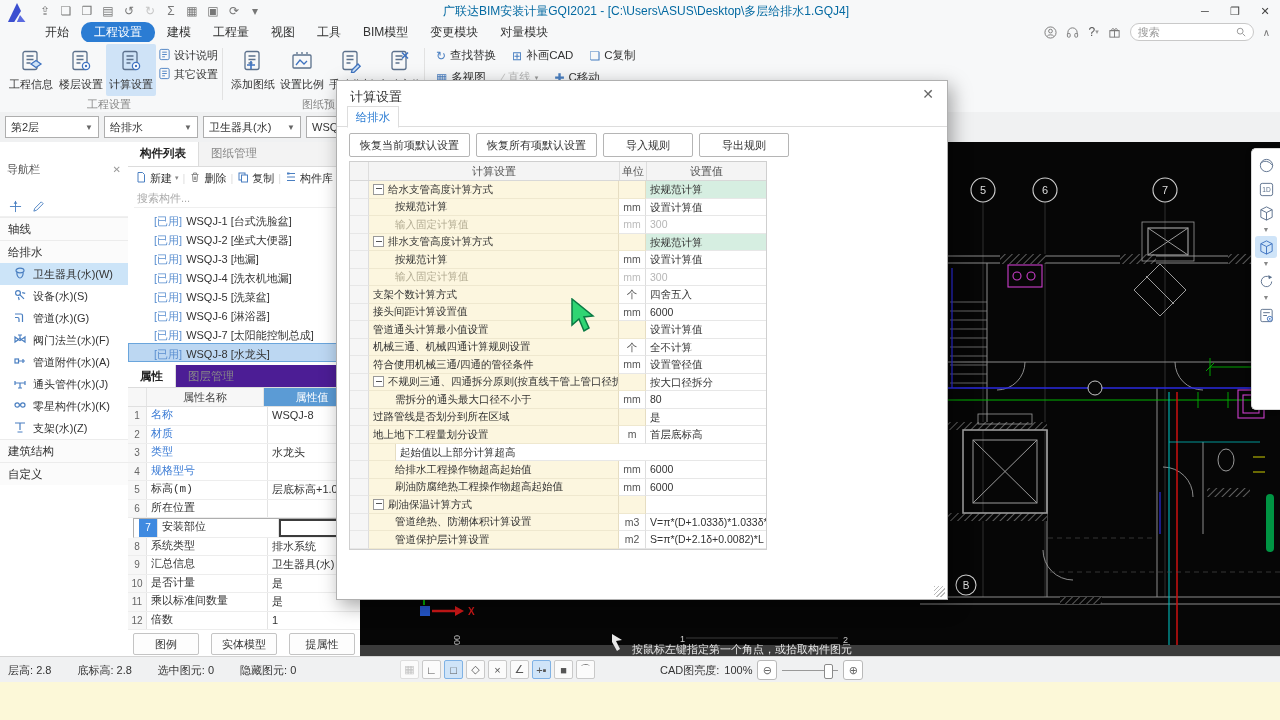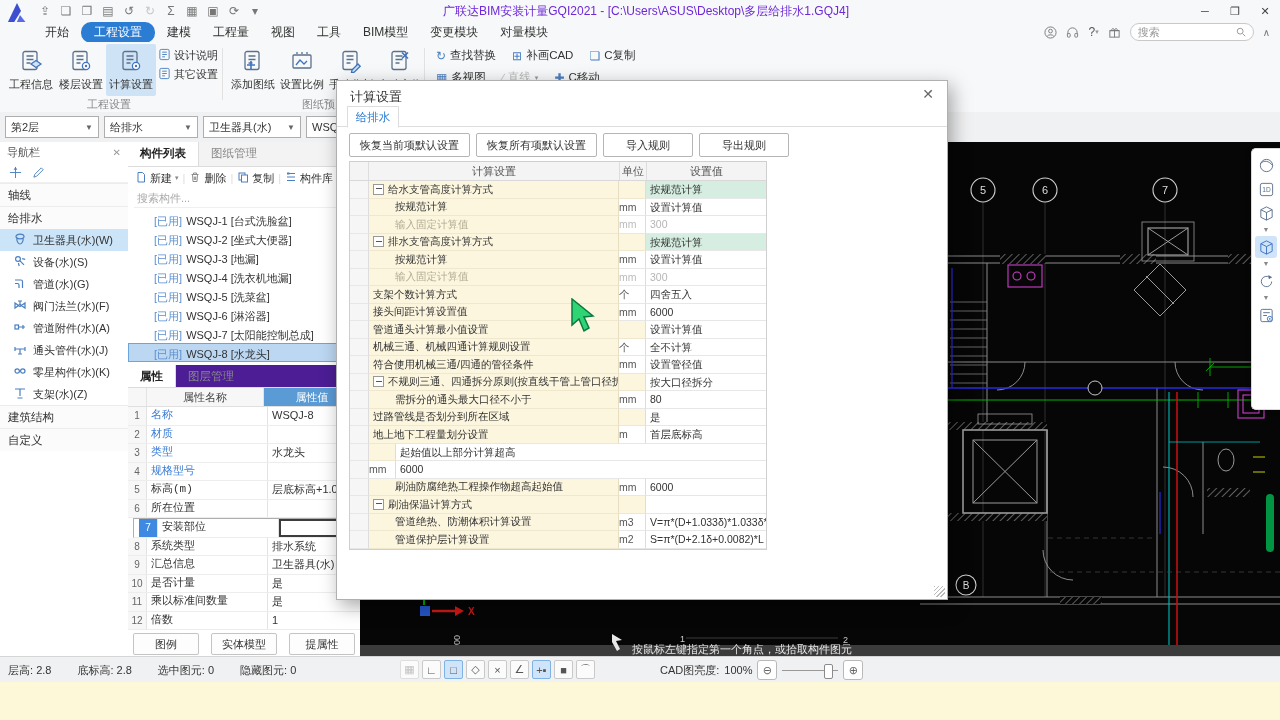--- a/index.html
+++ b/index.html
@@ -4,21 +4,21 @@
 <style>
   html,body{margin:0;padding:0;background:#222;}
   #app{position:relative;width:1280px;height:720px;background:#fff;overflow:hidden;
        font-family:"Liberation Sans",sans-serif;font-size:12px;color:#333;}
   
   .titlebar{position:absolute;left:0;top:0;width:1280px;height:22px;background:#f7f8f9;display:flex;align-items:center;}
   .logo{position:absolute;left:4px;top:1px;width:26px;height:26px;}
   .qat{margin-left:38px;display:flex;gap:7px;color:#777;font-size:12px;align-items:center;}
   .qi{min-width:14px;text-align:center;line-height:18px;}
   .qi.disabled{color:#c6c6c6;}
-  .win-title{position:absolute;left:252px;right:240px;text-align:center;font-size:12px;color:#6d28d9;white-space:nowrap;overflow:hidden;}
+  .win-title{position:absolute;left:252px;right:240px;text-align:center;font-size:12px;color:#0369a1;white-space:nowrap;overflow:hidden;}
   .wincontrols{margin-left:auto;display:flex;}
   .wc{width:30px;height:20px;line-height:20px;text-align:center;color:#444;font-size:11px;}
   
   .menubar{position:absolute;left:0;top:22px;width:1280px;height:20px;background:#f7f8f9;display:flex;align-items:center;}
   .mtabs{margin-left:34px;display:flex;align-items:center;}
   .mtab{padding:1px 10px;margin:0 1px;font-size:12px;color:#333;white-space:nowrap;}
   .mtab.active{background:#2b7cd3;color:#fff;border-radius:10px;padding:2px 13px;}
   .menubar-right{margin-left:auto;display:flex;align-items:center;gap:9px;padding-right:10px;color:#555;}
   .mi{display:flex;align-items:center;font-size:12px;}
   .msearch{width:108px;height:16px;border:1px solid #c9c9c9;border-radius:9px;display:flex;align-items:center;padding:0 7px;color:#999;font-size:11px;background:#fff;gap:4px;}
@@ -35,21 +35,21 @@
   .g3item{display:flex;align-items:center;gap:4px;white-space:nowrap;}
   .g3item.disabled{color:#b5b5b5;}
   .g3glyph{color:#4a7fc1;font-size:12px;}
   .g3item.disabled .g3glyph{color:#c3c3c3;}
   
   .selrow{position:absolute;left:0;top:112px;width:1280px;height:30px;background:#f0f1f2;border-bottom:1px solid #d5d5d5;display:flex;align-items:center;}
   .sel{height:20px;background:#fff;border:1px solid #aeaeae;display:flex;align-items:center;font-size:11px;padding:0 5px;margin-left:5px;color:#333;}
   .sel .arr{margin-left:auto;color:#666;font-size:8px;padding-left:4px;}
   
   .leftnav{position:absolute;left:0;top:142px;width:128px;height:514px;background:#fff;border-right:1px solid #d4d4d4;}
-  .nav-head{height:20px;display:flex;align-items:center;padding:0 7px;font-size:11px;color:#555;justify-content:space-between;}
+  .nav-head{height:20px;display:flex;align-items:center;padding:17px 7px;font-size:11px;color:#555;justify-content:space-between;}
   .nav-head .x{margin-left:auto;color:#999;font-size:10px;}
   .nav-tools{height:20px;display:flex;gap:10px;padding:0 9px;align-items:center;border-bottom:1px solid #f0f0f0;}
   .nav-sec{height:22px;line-height:22px;padding-left:8px;font-size:11.5px;color:#333;border-top:1px solid #ececec;background:#fbfbfb;}
   .nav-item{height:22px;display:flex;align-items:center;gap:6px;padding-left:13px;font-size:11px;color:#333;white-space:nowrap;}
   .nav-item.selected{background:#cce4f8;}
   .nav-item svg{flex:0 0 auto;}
   
   .midpanel{position:absolute;left:128px;top:142px;width:232px;height:514px;background:#fff;border-right:1px solid #c9c9c9;}
   .cl-tabs{height:24px;display:flex;border-bottom:1px solid #dcdcdc;background:#f3f3f3;}
   .cl-tab{padding:0 12px;line-height:23px;font-size:11.5px;color:#888;}
@@ -109,21 +109,21 @@
   .dh-handle{width:18px;border-right:1px solid #ddd;}
   .dh-name{width:250px;border-right:1px solid #ddd;}
   .dh-unit{width:26px;border-right:1px solid #ddd;}
   .dh-val{flex:1;}
   .drow{display:flex;height:17.5px;font-size:10.5px;align-items:stretch;}
   .d-handle{width:18px;background:#f6f6f6;border-right:1px solid #ddd;border-bottom:1px solid #e7e7e7;}
   .d-name{width:250px;background:#fcf6df;border-right:1px solid #e6ddc2;border-bottom:1px solid #efe8cf;line-height:17px;white-space:nowrap;overflow:hidden;padding-left:4px;display:flex;align-items:center;gap:4px;box-sizing:border-box;}
   .d-name.indent{padding-left:26px;}
   .minusbox{display:inline-block;width:9px;height:9px;border:1px solid #999;background:#fff;position:relative;flex:0 0 auto;}
   .minusbox::after{content:"";position:absolute;left:1.5px;right:1.5px;top:3.5px;border-top:1px solid #555;}
-  .d-unit{width:26px;border-right:1px solid #ddd;border-bottom:1px solid #e7e7e7;line-height:17px;color:#555;background:#fff;}
+  .d-unit{width:26px;border-right:1px solid #ddd;border-bottom:1px solid #e7e7e7;text-align:center;line-height:17px;color:#555;background:#fff;}
   .d-unit.yellow{background:#fcf6df;border-right-color:#e6ddc2;border-bottom-color:#efe8cf;}
   .d-val{flex:1;border-bottom:1px solid #e7e7e7;line-height:17px;padding-left:4px;white-space:nowrap;overflow:hidden;background:#fff;}
   .d-val.teal{background:#d6eee1;}
   .drow.disabled .d-name{color:#b3ac93;}
   .drow.disabled .d-unit{color:#bbb;}
   .drow.disabled .d-val{color:#b5b5b5;}
   .dlg-grip{position:absolute;right:2px;bottom:2px;width:11px;height:11px;
     background:repeating-linear-gradient(135deg,#bbb 0 1px,transparent 1px 3px);}
   
   .cursor{position:absolute;left:570px;top:298px;z-index:50;pointer-events:none;}
@@ -911,20 +911,23 @@
             <div class="d-unit">m</div>
             <div class="d-val">首层底标高</div>
           </div>
           <div class="drow">
             <div class="d-handle"></div>
             <div class="d-unit yellow"></div>
             <div class="d-val">起始值以上部分计算超高</div>
           </div>
           <div class="drow">
             <div class="d-handle"></div>
+            <div class="d-name indent">
+              <span>给排水工程操作物超高起始值</span>
+            </div>
             <div class="d-unit">mm</div>
             <div class="d-val">6000</div>
           </div>
           <div class="drow">
             <div class="d-handle"></div>
             <div class="d-name indent">
               <span>刷油防腐绝热工程操作物超高起始值</span>
             </div>
             <div class="d-unit">mm</div>
             <div class="d-val">6000</div>

